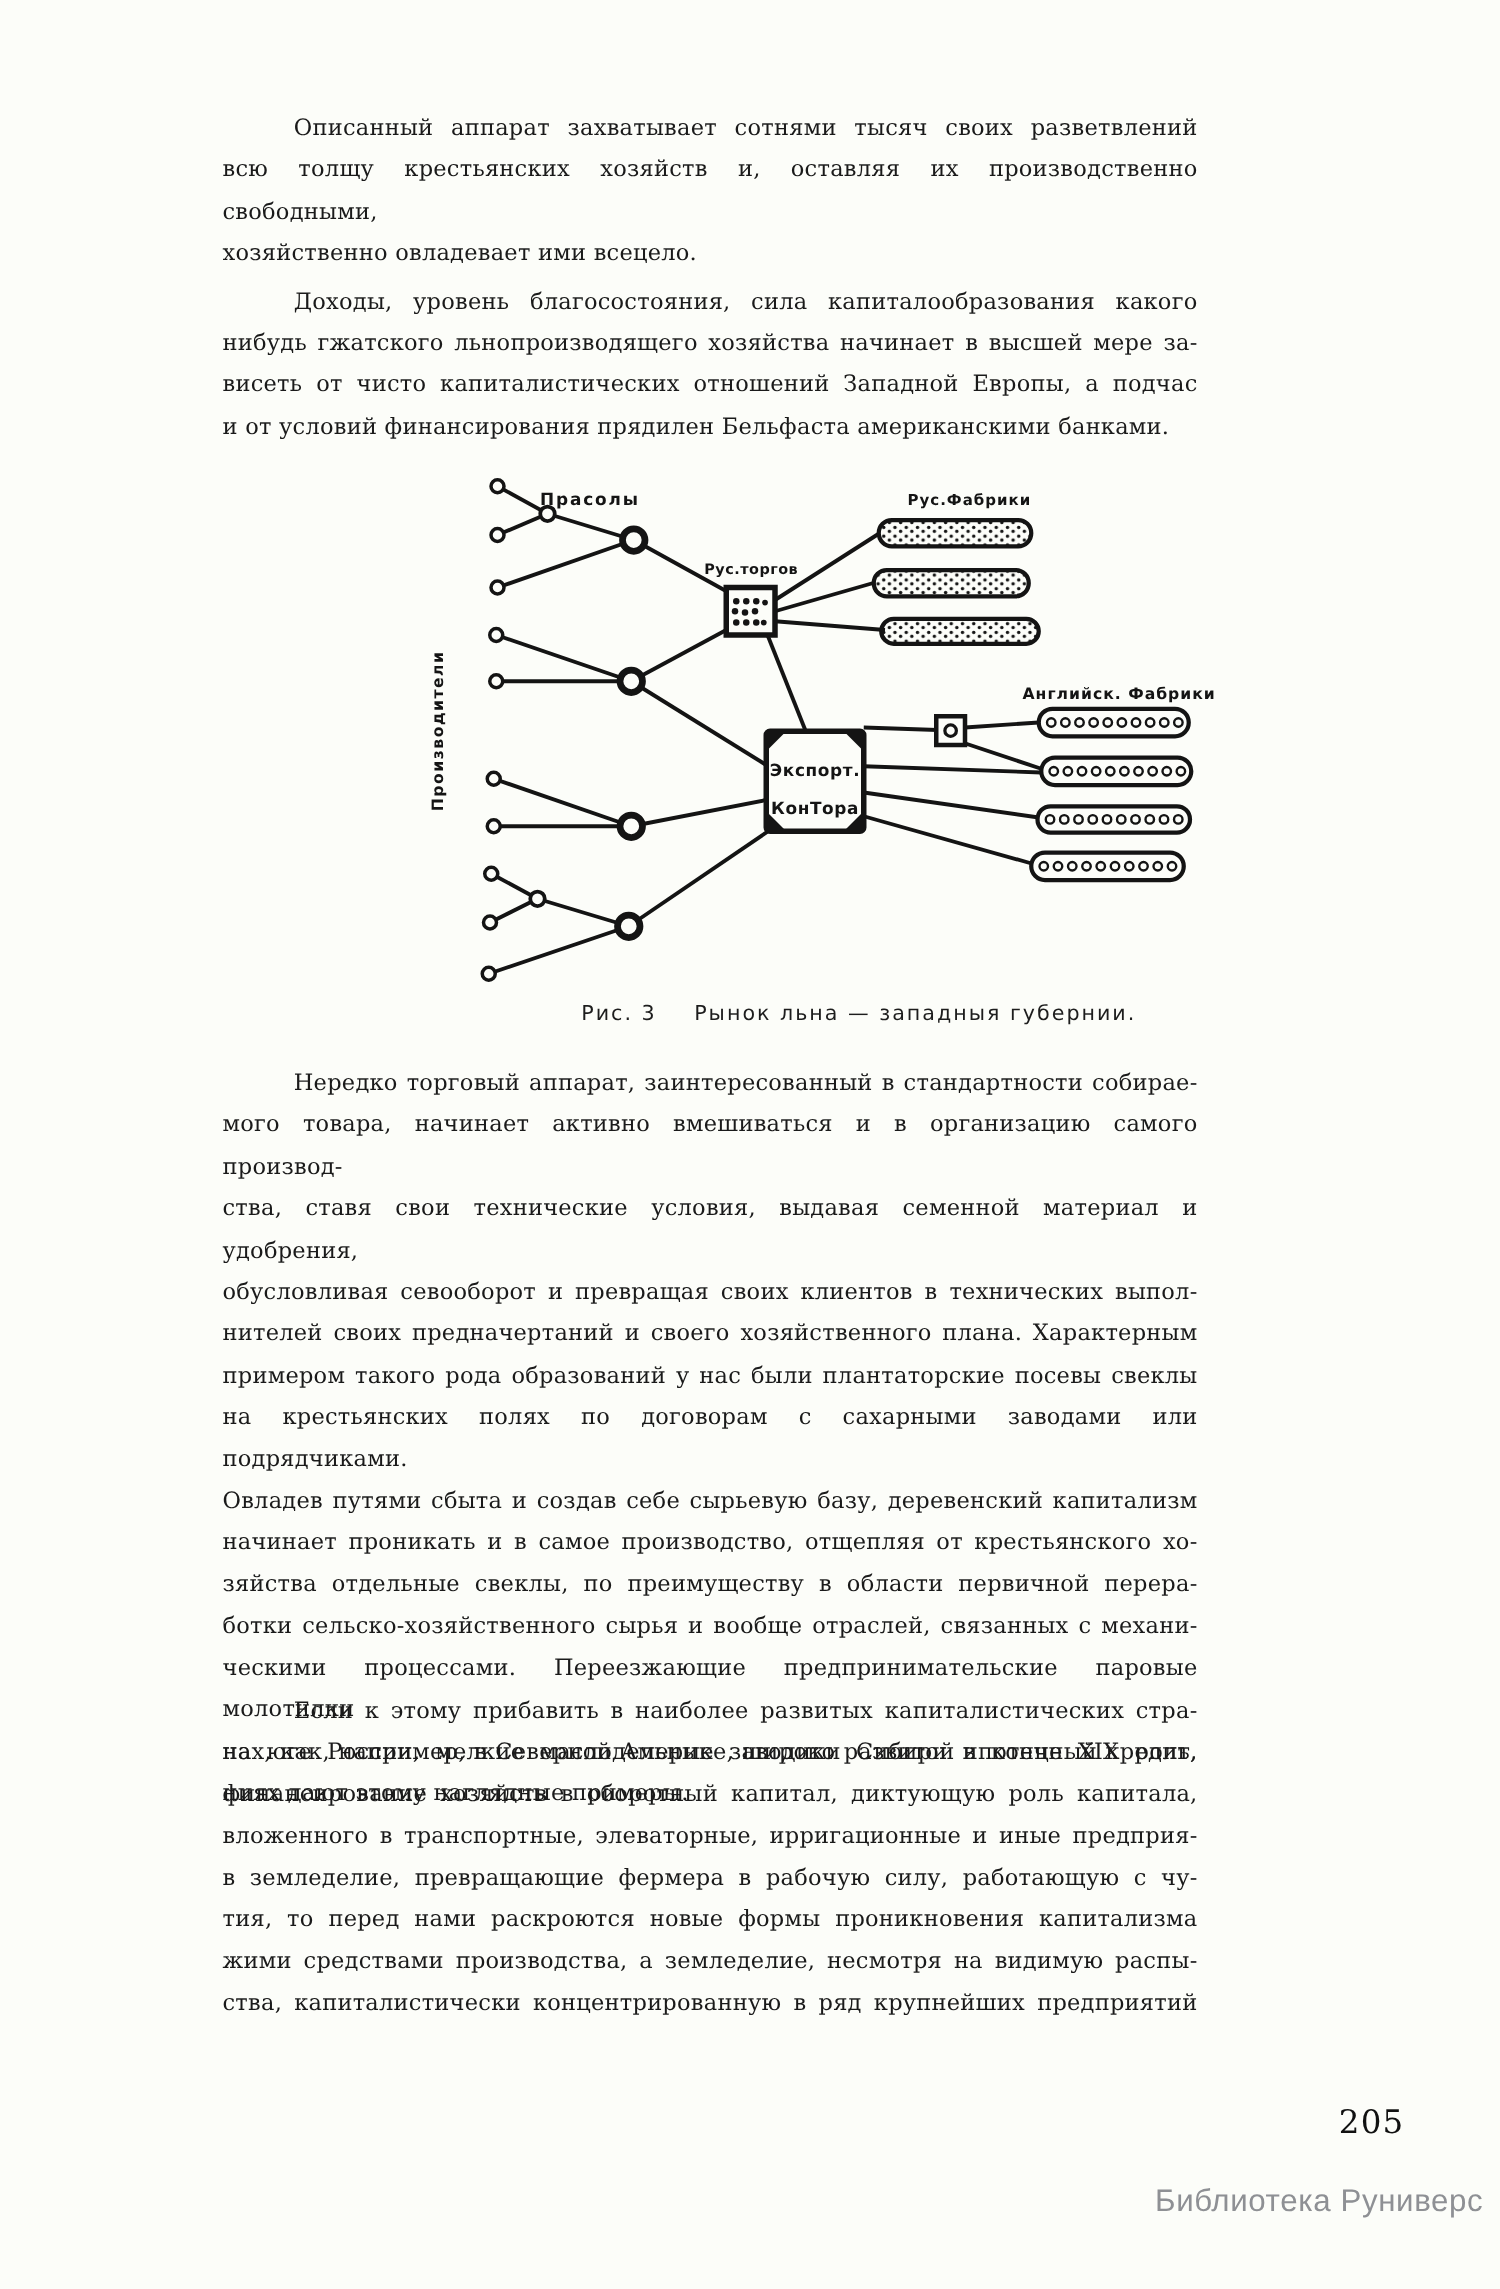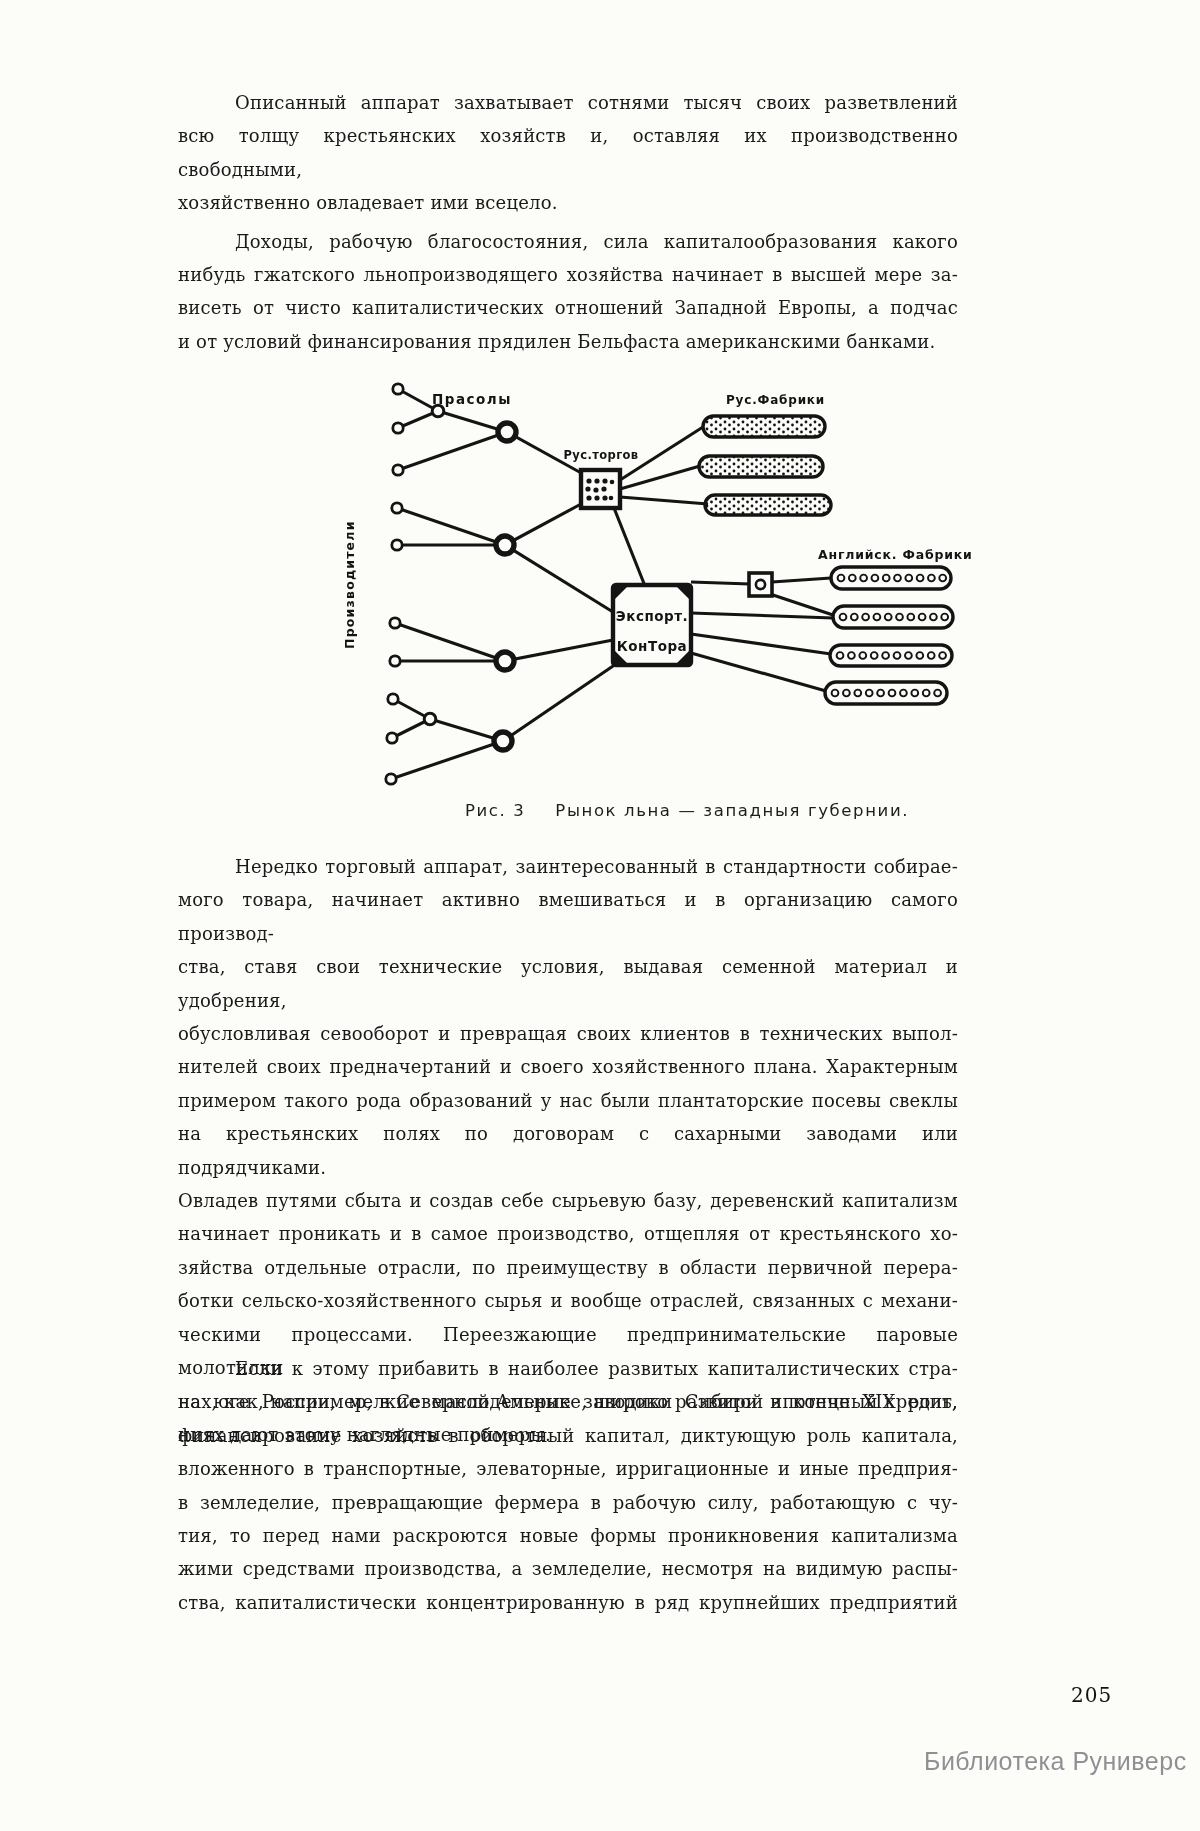--- a/index.html
+++ b/index.html
@@ -9,37 +9,37 @@
   .para{margin:0 0 5px 0;}
   .ln{font-size:18px;line-height:33.4px;text-align:justify;text-align-last:justify;
       white-space:normal;letter-spacing:.2px;}
   .ln.ind{text-indent:57px;}
   .ln.end{text-align-last:left;}
   .fig{position:absolute;left:280px;top:378px;}
   .fig text{font-family:"DejaVu Sans",sans-serif;font-weight:bold;fill:#141414;}
   .caption{position:absolute;left:417px;top:801px;font-family:"DejaVu Sans",sans-serif;
            font-size:16.5px;letter-spacing:1.6px;color:#1d1d1d;white-space:nowrap;}
   .caption .cap-label{margin-right:30px;}
-  .pagenum{position:absolute;left:1023px;top:1683px;font-size:20px;letter-spacing:1px;color:#111;}
+  .pagenum{position:absolute;left:1023px;top:1683px;font-size:26px;letter-spacing:1px;color:#111;}
   .wmark{position:absolute;left:876px;top:1747px;font-family:"Liberation Sans",sans-serif;
          font-size:25px;color:#8e9094;letter-spacing:.5px;text-align:center;}
 </style>
 </head>
 <body>
 
 <div class="page">
 
   <div class="tblock" style="top:86px;">
     <div class="para">
       <div class="ln ind">Описанный аппарат захватывает сотнями тысяч своих разветвлений</div>
       <div class="ln">всю толщу крестьянских хозяйств и, оставляя их производственно свободными,</div>
       <div class="ln end">хозяйственно овладевает ими всецело.</div>
     </div>
     <div class="para">
-      <div class="ln ind">Доходы, рабочую благосостояния, сила капиталообразования какого</div>
+      <div class="ln ind">Доходы, уровень благосостояния, сила капиталообразования какого</div>
       <div class="ln">нибудь гжатского льнопроизводящего хозяйства начинает в высшей мере за-</div>
       <div class="ln">висеть от чисто капиталистических отношений Западной Европы, а подчас</div>
       <div class="ln end">и от условий финансирования прядилен Бельфаста американскими банками.</div>
     </div>
   </div>
 
   <svg class="fig" width="650" height="432" viewBox="280 378 650 432">
 
     <g stroke="#141414" stroke-width="3.1">
       <line x1="350" y1="389" x2="390" y2="411"></line>
@@ -209,21 +209,21 @@
     <div class="para">
       <div class="ln ind">Нередко торговый аппарат, заинтересованный в стандартности собирае-</div>
       <div class="ln">мого товара, начинает активно вмешиваться и в организацию самого производ-</div>
       <div class="ln">ства, ставя свои технические условия, выдавая семенной материал и удобрения,</div>
       <div class="ln">обусловливая севооборот и превращая своих клиентов в технических выпол-</div>
       <div class="ln">нителей своих предначертаний и своего хозяйственного плана. Характерным</div>
       <div class="ln">примером такого рода образований у нас были плантаторские посевы свеклы</div>
       <div class="ln">на крестьянских полях по договорам с сахарными заводами или подрядчиками.</div>
       <div class="ln">Овладев путями сбыта и создав себе сырьевую базу, деревенский капитализм</div>
       <div class="ln">начинает проникать и в самое производство, отщепляя от крестьянского хо-</div>
-      <div class="ln">зяйства отдельные отрасли, по преимуществу в области первичной перера-</div>
+      <div class="ln">зяйства отдельные свеклы, по преимуществу в области первичной перера-</div>
       <div class="ln">ботки сельско-хозяйственного сырья и вообще отраслей, связанных с механи-</div>
       <div class="ln">ческими процессами. Переезжающие предпринимательские паровые молотилки</div>
       <div class="ln">на юге России, мелкие маслодельные заводики Сибири в конце XIX роль,</div>
       <div class="ln end">ниях дают этому наглядные примеры.</div>
     </div>
   </div>
 
   <div class="tblock" style="top:1352px;">
     <div class="para">
       <div class="ln ind">Если к этому прибавить в наиболее развитых капиталистических стра-</div>

